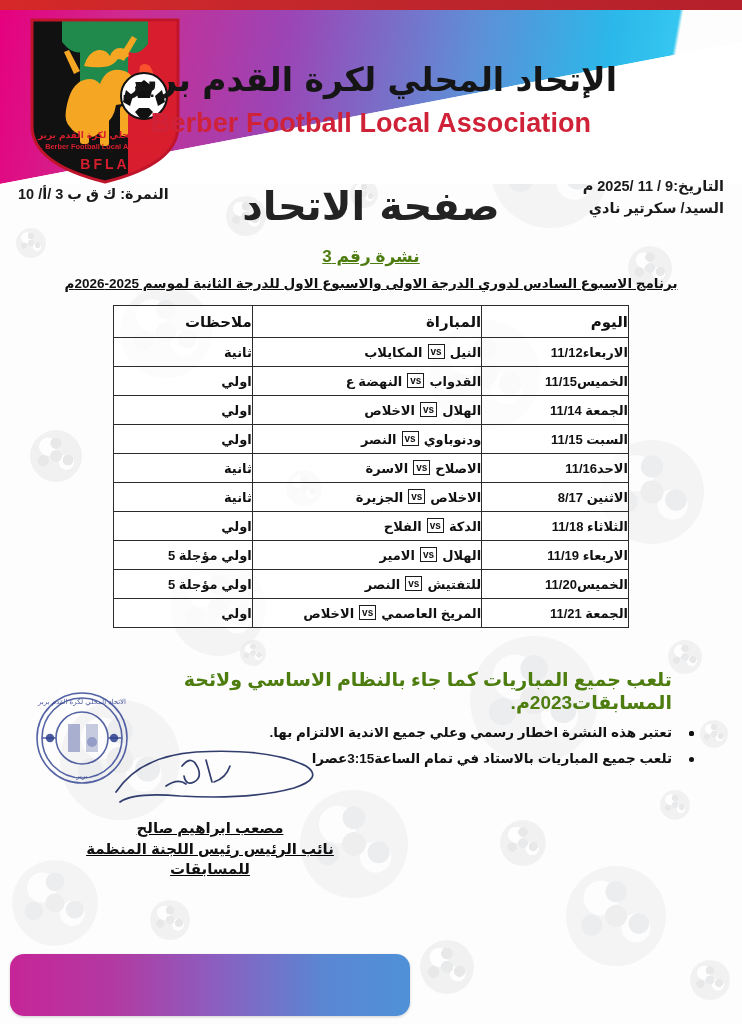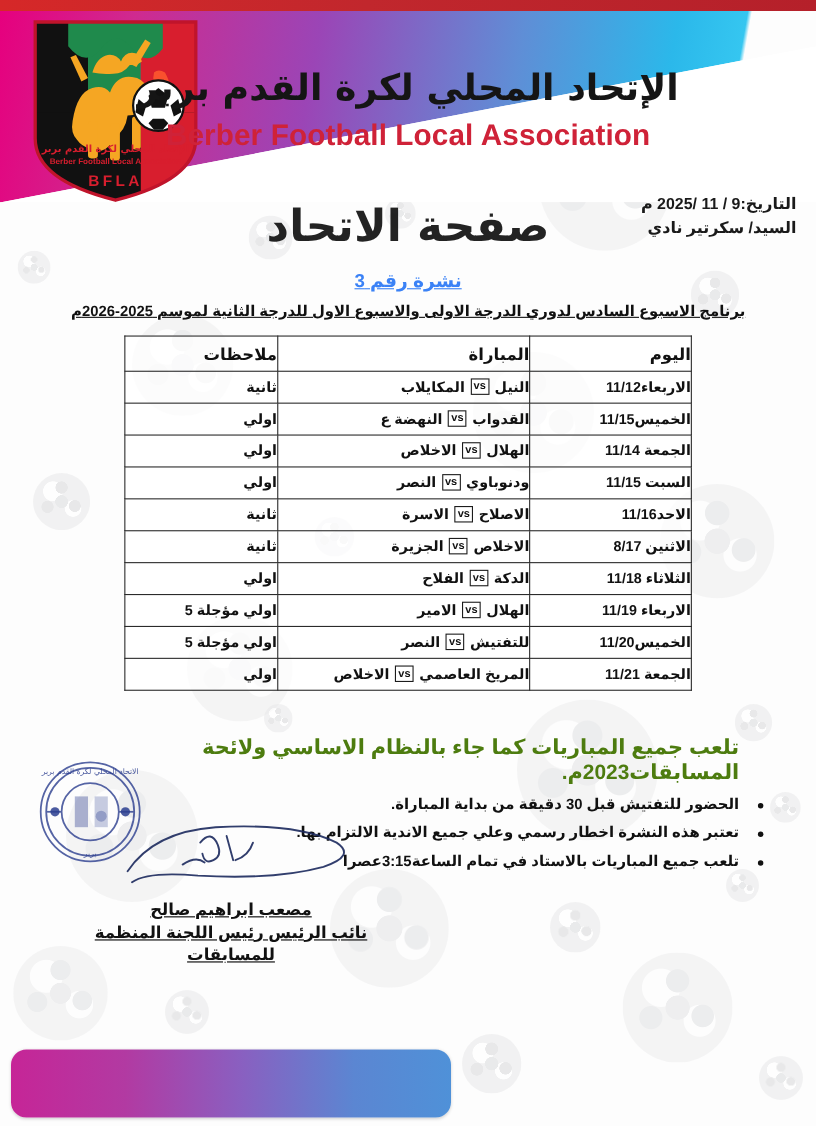--- a/index.html
+++ b/index.html
@@ -63,21 +63,21 @@
   .meta-to{top:200px;right:18px;text-align:right;}
 
   
   .bigtitle{position:absolute;z-index:4;top:183px;left:0;right:0;text-align:center;
     font-size:40px;font-weight:bold;color:#111;letter-spacing:-1px;
     font-family:"DejaVu Sans","Liberation Sans",sans-serif;
     opacity:.92;}
 
   
   .bulletin{position:absolute;z-index:5;top:246px;left:0;right:0;text-align:center;
-    font-size:17px;font-weight:bold;color:#3b82f6;text-decoration:underline;}
+    font-size:17px;font-weight:bold;color:#4d7c0f;text-decoration:underline;}
   .program{position:absolute;z-index:5;top:275px;left:0;right:0;text-align:center;
     font-size:13.5px;font-weight:bold;color:#111;text-decoration:underline;}
 
   
   .tablewrap{position:absolute;z-index:5;top:305px;left:113px;width:516px;}
   table{border-collapse:collapse;width:100%;background:rgba(255,255,255,.72);}
   th,td{border:1.6px solid #2b2b2b;font-weight:bold;color:#111;
     padding:0;height:28px;font-size:13.5px;text-align:right;vertical-align:middle;}
   th{height:31px;font-size:15px;}
   col.c-day{width:147px;}
@@ -198,20 +198,21 @@
       <text x="83" y="135" text-anchor="middle" font-family="Liberation Sans, sans-serif" font-size="7.4" font-weight="bold" fill="#d81e2e">Berber Football Local Association</text>
       <text x="83" y="155" text-anchor="middle" font-family="Liberation Sans, sans-serif" font-size="14" font-weight="bold" fill="#d81e2e" letter-spacing="3">BFLA</text>
     </svg>
   </div>
 
   <div class="assoc assoc-ar">الإتحاد المحلي لكرة القدم بربر</div>
   <div class="assoc assoc-en">Berber Football Local Association</div>
 
   <div class="meta meta-date">التاريخ:9 / 11 /2025 م</div>
   <div class="meta meta-to">السيد/ سكرتير نادي</div>
+  <div class="meta meta-ref">النمرة: ك ق ب 3 /أ/ 10</div>
 
   <div class="bigtitle">صفحة الاتحاد</div>
 
   <div class="bulletin">نشرة رقم 3</div>
   <div class="program">برنامج الاسبوع السادس لدوري الدرجة الاولى والاسبوع الاول للدرجة الثانية لموسم 2025-2026م</div>
 
   <div class="tablewrap">
     <table>
       <colgroup>
         <col class="c-day">
@@ -276,21 +277,21 @@
             <td class="match"><span>المريخ العاصمي</span><span class="vs">vs</span><span>الاخلاص</span></td>
             <td class="note">اولي</td>
           </tr>
         </tbody>
     </table>
   </div>
 
   <div class="notes">
     <p class="note-lead">تلعب جميع المباريات كما جاء بالنظام الاساسي ولائحة المسابقات2023م.</p>
     <ul class="note-list" id="notes-list">
-        <li><span class="bullet"></span><span>الحضور للتفتيش قبل 30 دقيقة من بداية المباراة.</span></li>
+        <li><span class="bullet"></span></li>
         <li><span class="bullet"></span><span>تعتبر هذه النشرة اخطار رسمي وعلي جميع الاندية الالتزام بها.</span></li>
         <li><span class="bullet"></span><span>تلعب جميع المباريات بالاستاد في تمام الساعة3:15عصرا</span></li>
       </ul>
   </div>
 
   <div class="stamp">
     <svg viewBox="0 0 108 100" xmlns="http://www.w3.org/2000/svg">
       <g fill="none" stroke="#2c3e8f" stroke-width="1.6" opacity=".8">
         <circle cx="54" cy="50" r="45"></circle>
         <circle cx="54" cy="50" r="40"></circle>

